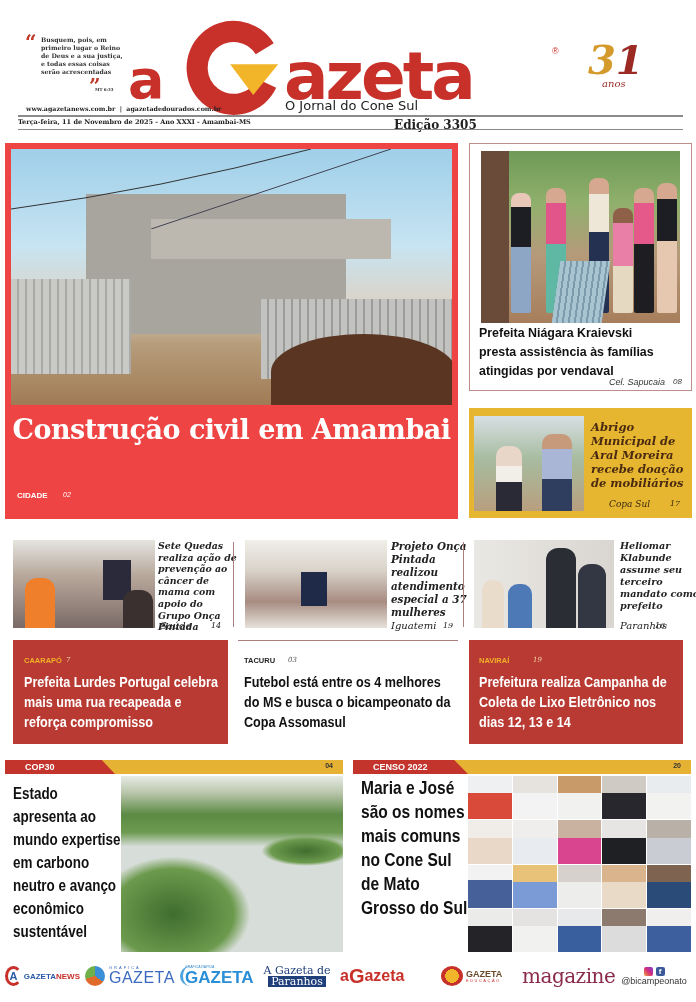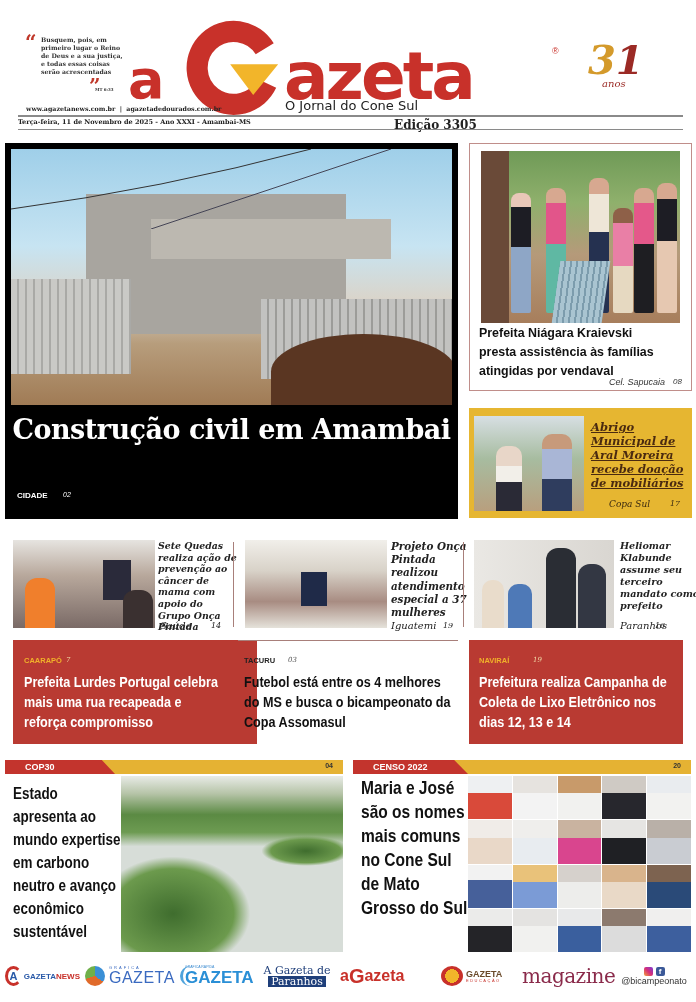--- a/index.html
+++ b/index.html
@@ -23,21 +23,21 @@
   .anos .num { position: absolute; left: 2px; top: 0; font-family: "DejaVu Serif", serif; font-style: italic; font-weight: bold; font-size: 40px; color: #9b2a25; line-height: 44px; }
   .anos .num span { color: #d49a2b; }
   .anos .word { position: absolute; left: 16px; top: 40px; font-family: "DejaVu Serif", serif; font-style: italic; font-size: 10px; color: #9b2a25; }
   .urls { left: 26px; top: 105px; font-family: "DejaVu Serif", serif; font-size: 6.3px; font-weight: bold; color: #222; }
   .rule1 { left: 18px; top: 115px; width: 665px; height: 2px; background: #8a8a8a; }
   .dateline { left: 18px; top: 118px; font-family: "DejaVu Serif", serif; font-size: 6.5px; font-weight: bold; color: #222; }
   .edition { left: 394px; top: 118px; font-family: "DejaVu Serif", serif; font-size: 12px; font-weight: bold; color: #222; }
   .rule2 { left: 18px; top: 129px; width: 665px; height: 1px; background: #8a8a8a; }
 
   
-  .main-story { left: 5px; top: 143px; width: 453px; height: 376px; background: #000000; }
+  .main-story { left: 5px; top: 143px; width: 453px; height: 376px; background: #ef4444; }
   .main-photo { position: absolute; left: 6px; top: 6px; width: 441px; height: 256px; overflow: hidden;
     background: linear-gradient(180deg, #9fcfe9 0%, #c7e4f2 38%, #d9d5cc 58%, #b79d7c 76%, #a07b55 100%); }
   .main-photo .house { position: absolute; left: 75px; top: 45px; width: 260px; height: 140px; background: #a8a59f; }
   .main-photo .house2 { position: absolute; left: 140px; top: 70px; width: 240px; height: 40px; background: #bcb8b0; }
   .main-photo .fence { position: absolute; left: 0; top: 130px; width: 120px; height: 95px; background: repeating-linear-gradient(90deg, #c9c9c6 0 6px, #a9a9a6 6px 8px); }
   .main-photo .fence2 { position: absolute; left: 250px; top: 150px; width: 191px; height: 80px; background: repeating-linear-gradient(90deg, #c2c2c0 0 6px, #9c9c99 6px 8px); }
   .main-photo .dirt { position: absolute; left: 260px; top: 185px; width: 185px; height: 75px; background: #5a3622; border-radius: 60% 60% 0 0; }
   .main-headline { position: absolute; left: 0; top: 268px; width: 453px; text-align: center; color: #fff; font-family: "DejaVu Serif", serif; font-weight: bold; font-size: 27px; line-height: 37px; letter-spacing: -0.5px; }
   .main-section { position: absolute; left: 12px; top: 348px; color: #fff; font-size: 8px; font-weight: bold; font-family: "Liberation Sans", sans-serif; }
   .main-page { position: absolute; left: 58px; top: 348px; color: #fff; font-size: 7px; font-style: italic; }
@@ -51,21 +51,21 @@
   .rt-headline { position: absolute; left: 9px; top: 179px; width: 210px; font-family: "Liberation Sans", sans-serif; font-weight: bold; font-size: 13.5px; line-height: 19px; color: #111; transform: scaleX(0.92); transform-origin: left; }
   .rt-loc { position: absolute; left: 139px; top: 233px; font-size: 9px; font-style: italic; color: #333; }
   .rt-page { position: absolute; left: 203px; top: 233px; font-size: 8px; font-style: italic; color: #333; }
 
   
   .yb-story { left: 469px; top: 408px; width: 223px; height: 110px; background: #e6b631; }
   .yb-photo { position: absolute; left: 5px; top: 8px; width: 110px; height: 95px; overflow: hidden;
     background: linear-gradient(180deg, #d7dfe3 0%, #a7bca0 45%, #b89f7e 100%); }
   .yb-photo .person1 { position: absolute; left: 22px; top: 30px; width: 26px; height: 65px; background: linear-gradient(180deg, #e8d6c8 0 30%, #f2efe9 30% 55%, #2a2a36 55%); border-radius: 10px 10px 0 0; }
   .yb-photo .person2 { position: absolute; left: 68px; top: 18px; width: 30px; height: 77px; background: linear-gradient(180deg, #c79a7b 0 20%, #a9b6d6 20% 58%, #2f3d5e 58%); border-radius: 10px 10px 0 0; }
-  .yb-headline { position: absolute; left: 122px; top: 12px; width: 100px; font-family: "DejaVu Serif", serif; font-style: italic; font-weight: bold; font-size: 11.5px; line-height: 14px; color: #4a2a10; text-decoration: underline; }
+  .yb-headline { position: absolute; left: 122px; top: 12px; width: 100px; font-family: "DejaVu Serif", serif; font-style: italic; font-weight: bold; font-size: 11.5px; line-height: 14px; color: #4a2a10; }
   .yb-loc { position: absolute; left: 140px; top: 91px; font-family: "DejaVu Serif", serif; font-style: italic; font-size: 9px; color: #3a2a10; }
   .yb-page { position: absolute; left: 201px; top: 91px; font-family: "DejaVu Serif", serif; font-style: italic; font-size: 8px; color: #3a2a10; }
 
   
   .mini { top: 540px; height: 92px; }
   .mini .photo { position: absolute; top: 0; height: 88px; overflow: hidden; }
   .mini .text { position: absolute; top: 0; font-family: "DejaVu Serif", serif; font-style: italic; font-weight: bold; font-size: 9.4px; line-height: 11.6px; color: #222; }
   .mini .loc { position: absolute; font-family: "DejaVu Serif", serif; font-style: italic; font-size: 10px; color: #222; }
   .mini .pg { position: absolute; font-family: "DejaVu Serif", serif; font-style: italic; font-size: 8px; color: #222; }
   .vsep { width: 1px; background: #a87f7a; }
@@ -189,21 +189,21 @@
     <div style="position:absolute;left:72px;top:8px;width:30px;height:80px;background:#2a2d34;border-radius:12px 12px 0 0"></div>
     <div style="position:absolute;left:104px;top:24px;width:28px;height:64px;background:#333743;border-radius:12px 12px 0 0"></div>
     <div style="position:absolute;left:34px;top:44px;width:24px;height:44px;background:#4e79b7;border-radius:10px 10px 0 0"></div>
     <div style="position:absolute;left:8px;top:40px;width:22px;height:48px;background:#e9dccb;border-radius:10px 10px 0 0"></div>
   </div>
   <div class="text" style="left:146px;width:80px;font-size:9.6px;line-height:12px">Heliomar Klabunde assume seu terceiro mandato como prefeito</div>
   <span class="loc" style="left:146px;top:80px">Paranhos</span>
   <span class="pg" style="left:181px;top:81px">16</span>
 </div>
 
-<div class="abs red-card" style="left:13px;top:640px;width:244px;height:104px">
+<div class="abs red-card" style="left:13px;top:640px;width:215px;height:104px">
   <span class="kicker" style="left:11px;top:16px">CAARAPÓ</span>
   <span class="kicker-pg" style="left:53px;top:16px">7</span>
   <div class="card-head" style="left:11px;top:32px;width:218px">Prefeita Lurdes Portugal celebra mais uma rua recapeada e reforça compromisso</div>
 </div>
 <div class="abs" style="left:238px;top:640px;width:220px;height:104px">
   <div style="position:absolute;left:0;top:0;width:220px;height:1px;background:#a87f7a"></div>
   <span class="kicker" style="left:6px;top:16px;color:#222">TACURU</span>
   <span class="kicker-pg" style="left:50px;top:16px;color:#555">03</span>
   <div class="card-head dark" style="left:6px;top:32px;width:230px">Futebol está entre os 4 melhores do MS e busca o bicampeonato da Copa Assomasul</div>
 </div>

